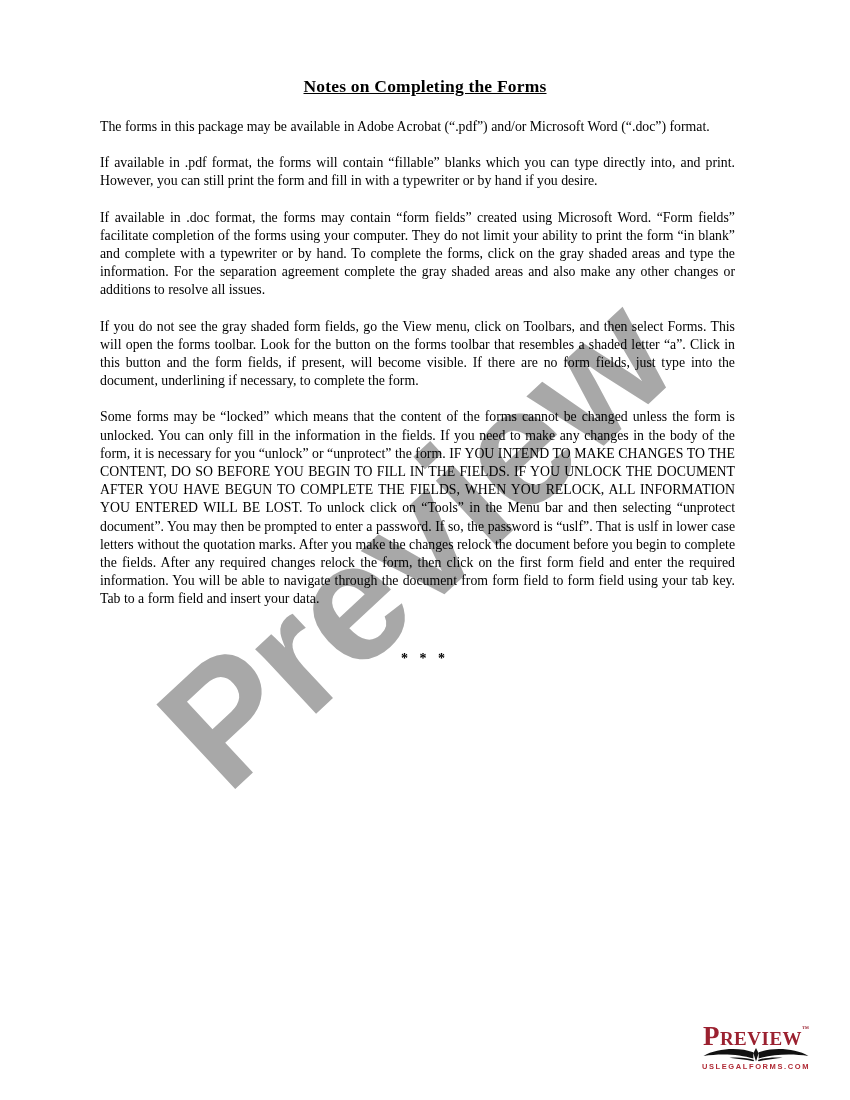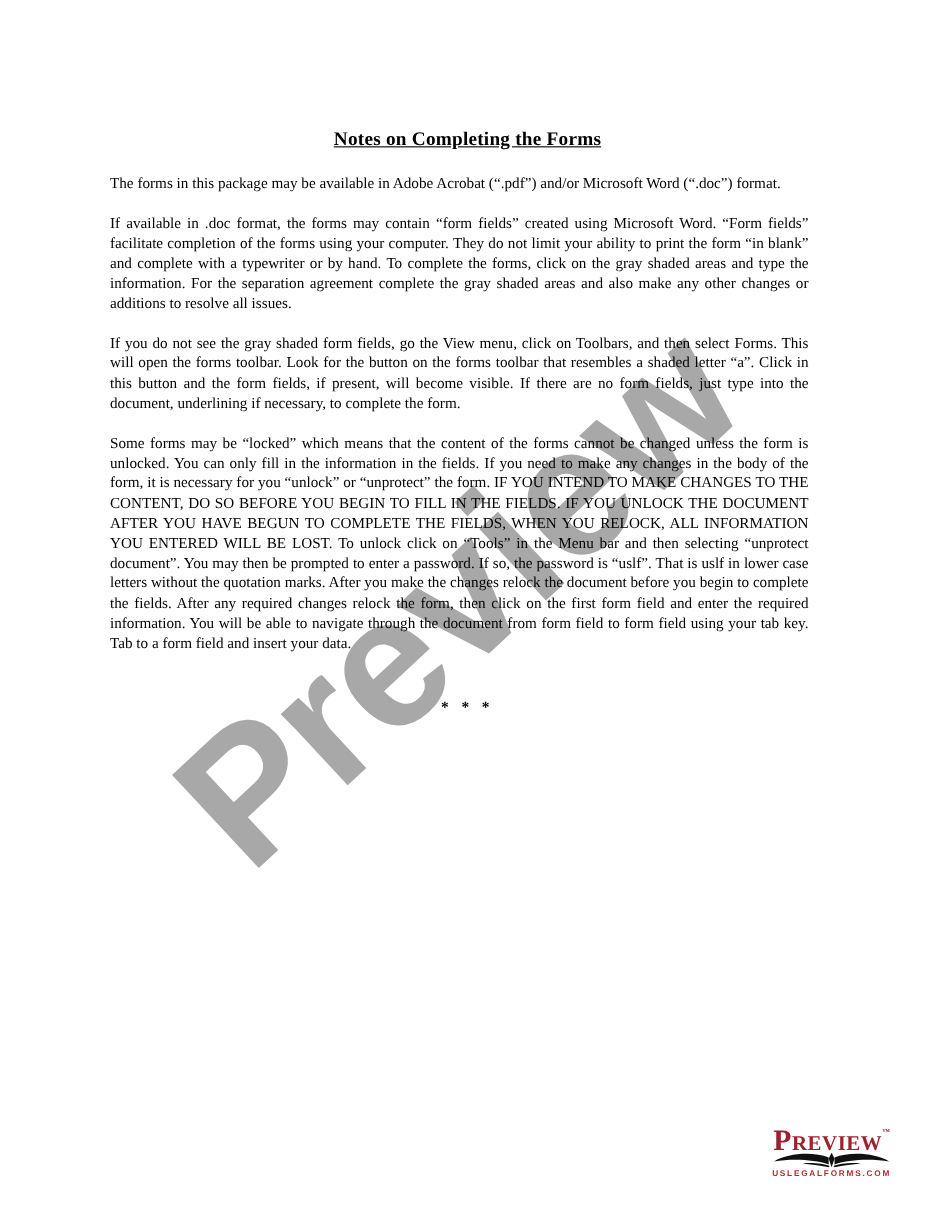--- a/index.html
+++ b/index.html
@@ -32,21 +32,21 @@
   }
   .content {
     position: absolute;
     left: 100px;
     top: 0;
     width: 650px;
     z-index: 1;
   }
   .title {
     margin: 0;
-    padding-top: 116px;
+    padding-top: 76px;
     font-size: 17.5px;
     font-weight: bold;
     text-decoration: underline;
     text-align: center;
     letter-spacing: 0.2px;
   }
   .para {
     margin: 18px 15px 0 0;
     font-size: 13.8px;
     line-height: 18.2px;
@@ -101,20 +101,21 @@
 
 <div class="page">
 
   <div class="watermark">Preview</div>
 
   <div class="content">
     <h1 class="title">Notes on Completing the Forms</h1>
 
     <p class="para">The forms in this package may be available in Adobe Acrobat (“.pdf”) and/or Microsoft Word (“.doc”) format.</p>
 
+    <p class="para">If available in .pdf format, the forms will contain “fillable” blanks which you can type directly into, and print. However, you can still print the form and fill in with a typewriter or by hand if you desire.</p>
 
     <p class="para">If available in .doc format, the forms may contain “form fields” created using Microsoft Word. “Form fields” facilitate completion of the forms using your computer. They do not limit your ability to print the form “in blank” and complete with a typewriter or by hand. To complete the forms, click on the gray shaded areas and type the information. For the separation agreement complete the gray shaded areas and also make any other changes or additions to resolve all issues.</p>
 
     <p class="para">If you do not see the gray shaded form fields, go the View menu, click on Toolbars, and then select Forms.  This will open the forms toolbar.  Look for the button on the forms toolbar that resembles a shaded letter “a”.  Click in this button and the form fields, if present, will become visible. If there are no form fields, just type into the document, underlining if necessary, to complete the form.</p>
 
     <p class="para">Some forms may be “locked” which means that the content of the forms cannot be changed unless the form is unlocked.  You can only fill in the information in the fields. If you need to make any changes in the body of the form, it is necessary for you “unlock” or “unprotect” the form. IF YOU INTEND TO MAKE CHANGES TO THE CONTENT, DO SO BEFORE YOU BEGIN TO FILL IN THE FIELDS.  IF YOU UNLOCK THE DOCUMENT AFTER YOU HAVE BEGUN TO COMPLETE THE FIELDS, WHEN YOU RELOCK, ALL INFORMATION YOU ENTERED WILL BE LOST.  To unlock click on “Tools” in the Menu bar and then selecting “unprotect document”.  You may then be prompted to enter a password.  If so, the password is “uslf”.  That is uslf in lower case letters without the quotation marks.  After you make the changes relock the document before you begin to complete the fields. After any required changes relock the form, then click on the first form field and enter the required information.  You will be able to navigate through the document from form field to form field using your tab key.  Tab to a form field and insert your data.</p>
 
 
     <div class="divider">* * *</div>
   </div>

